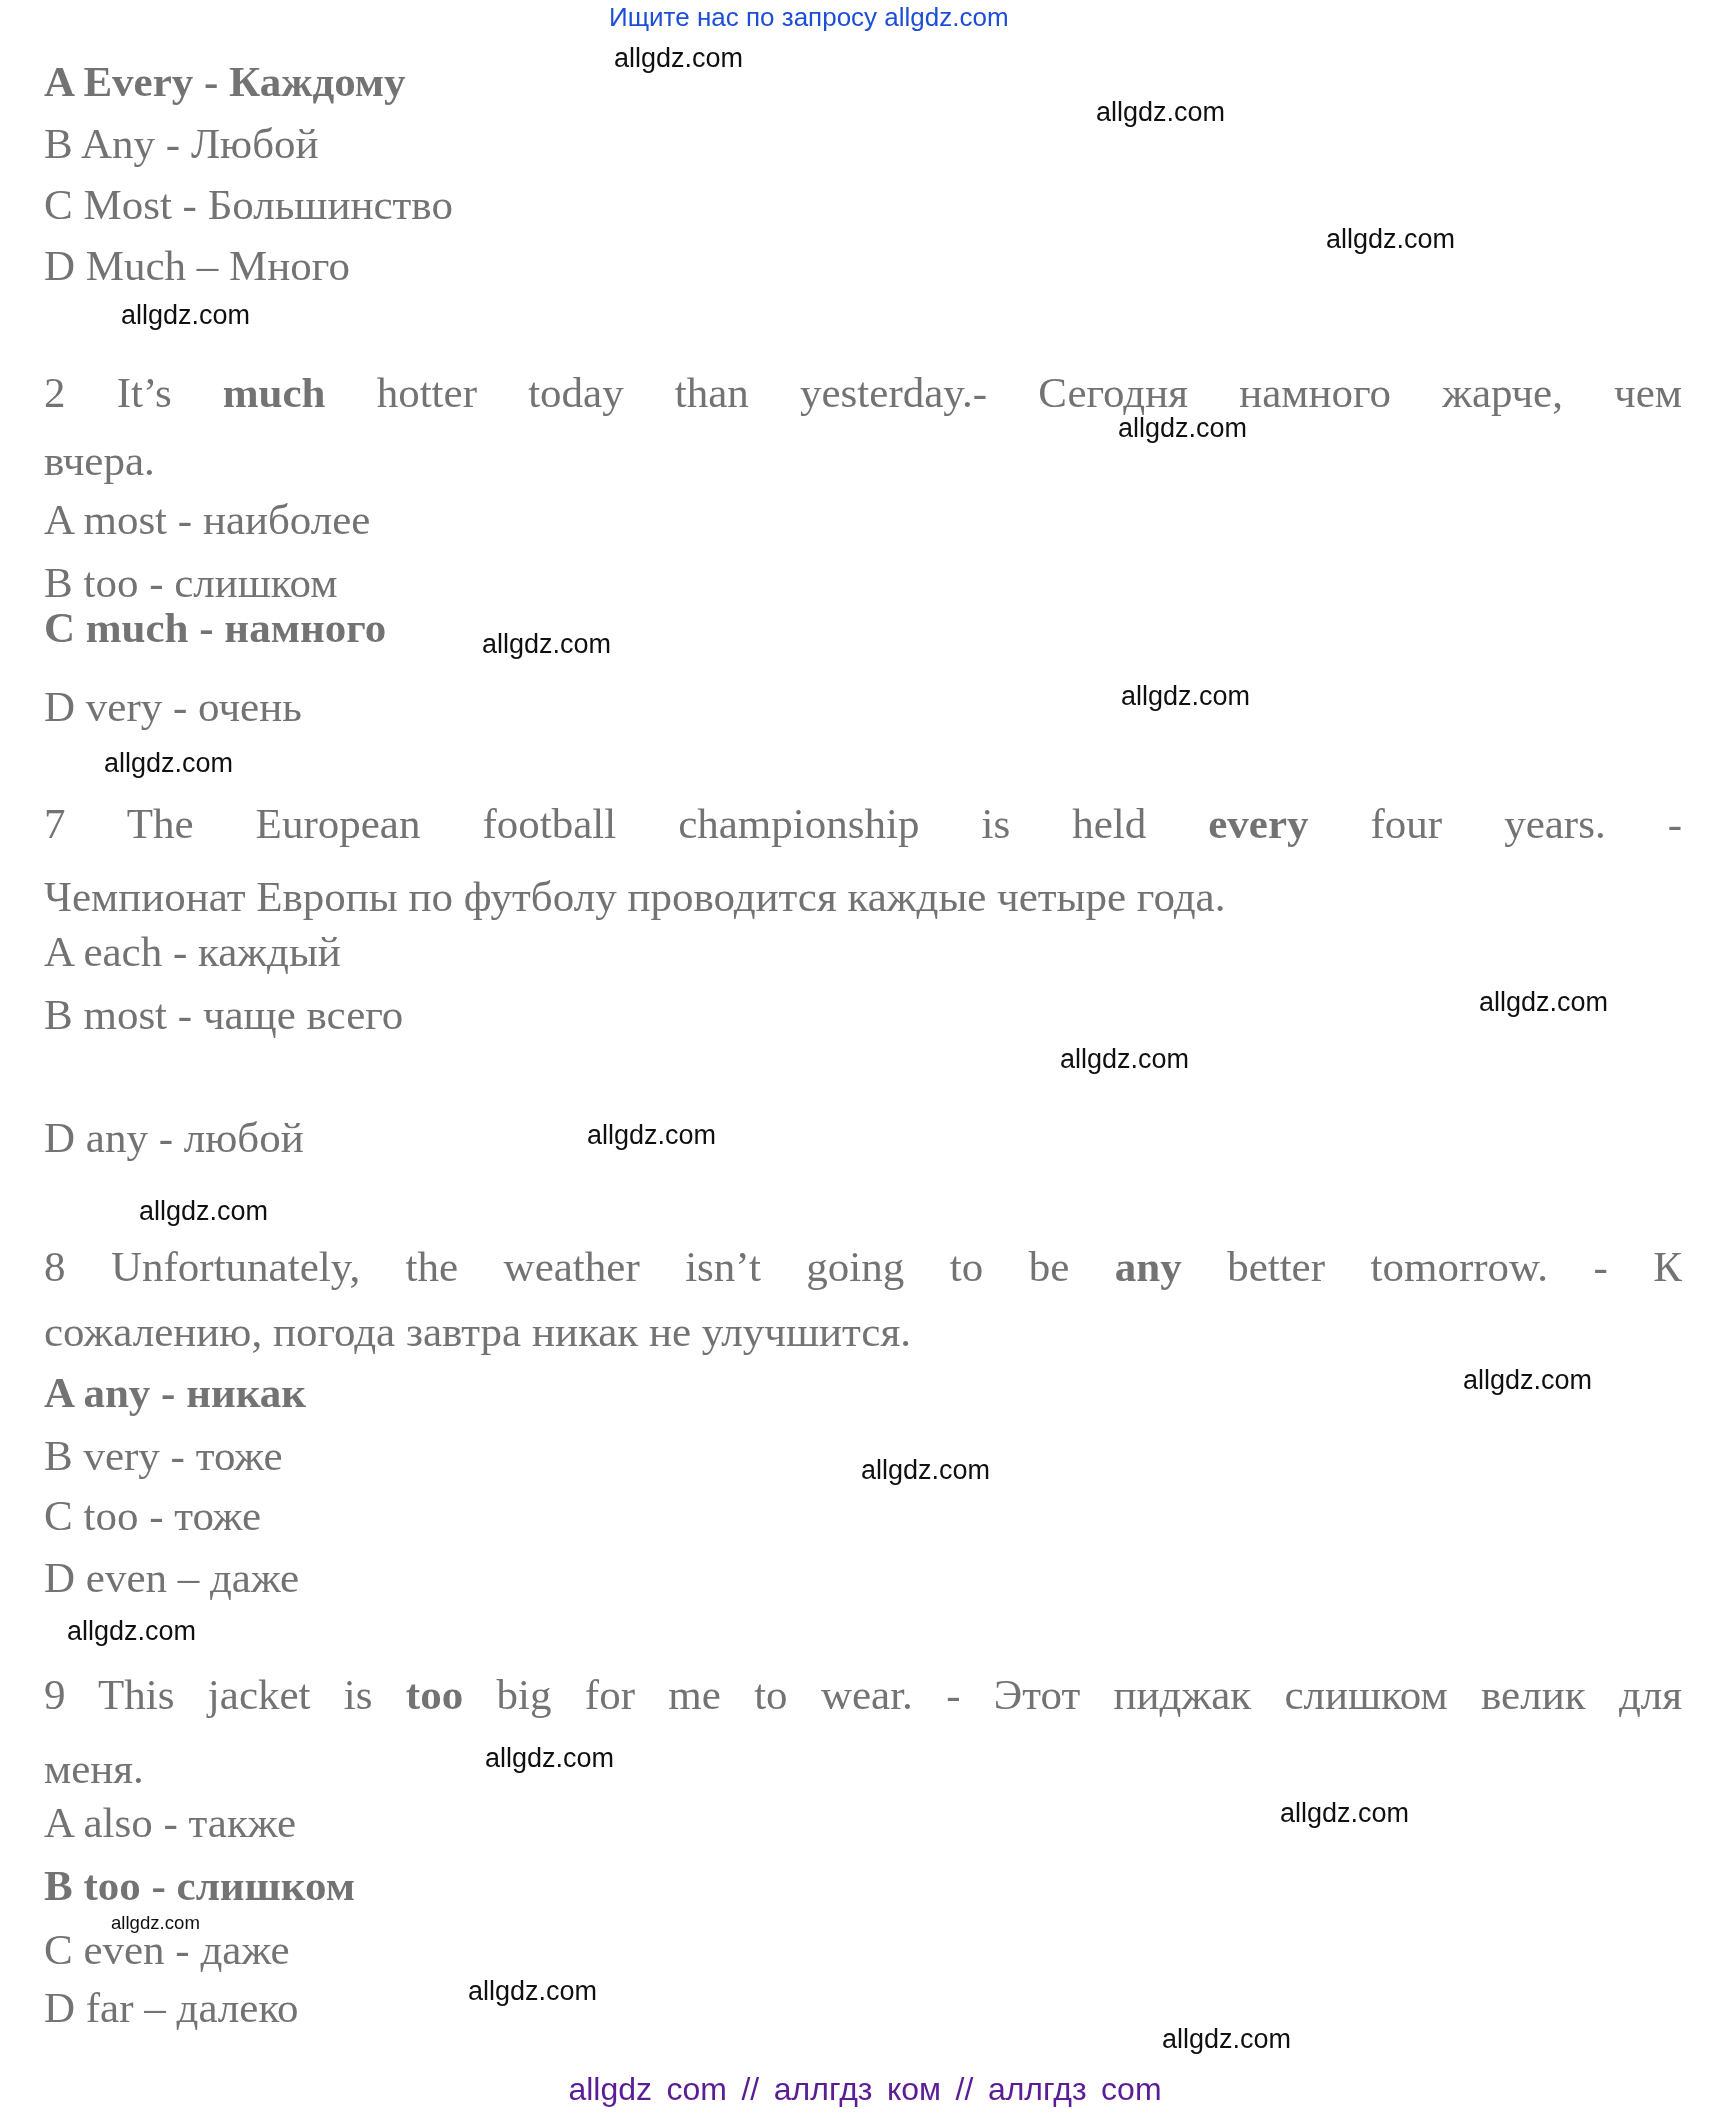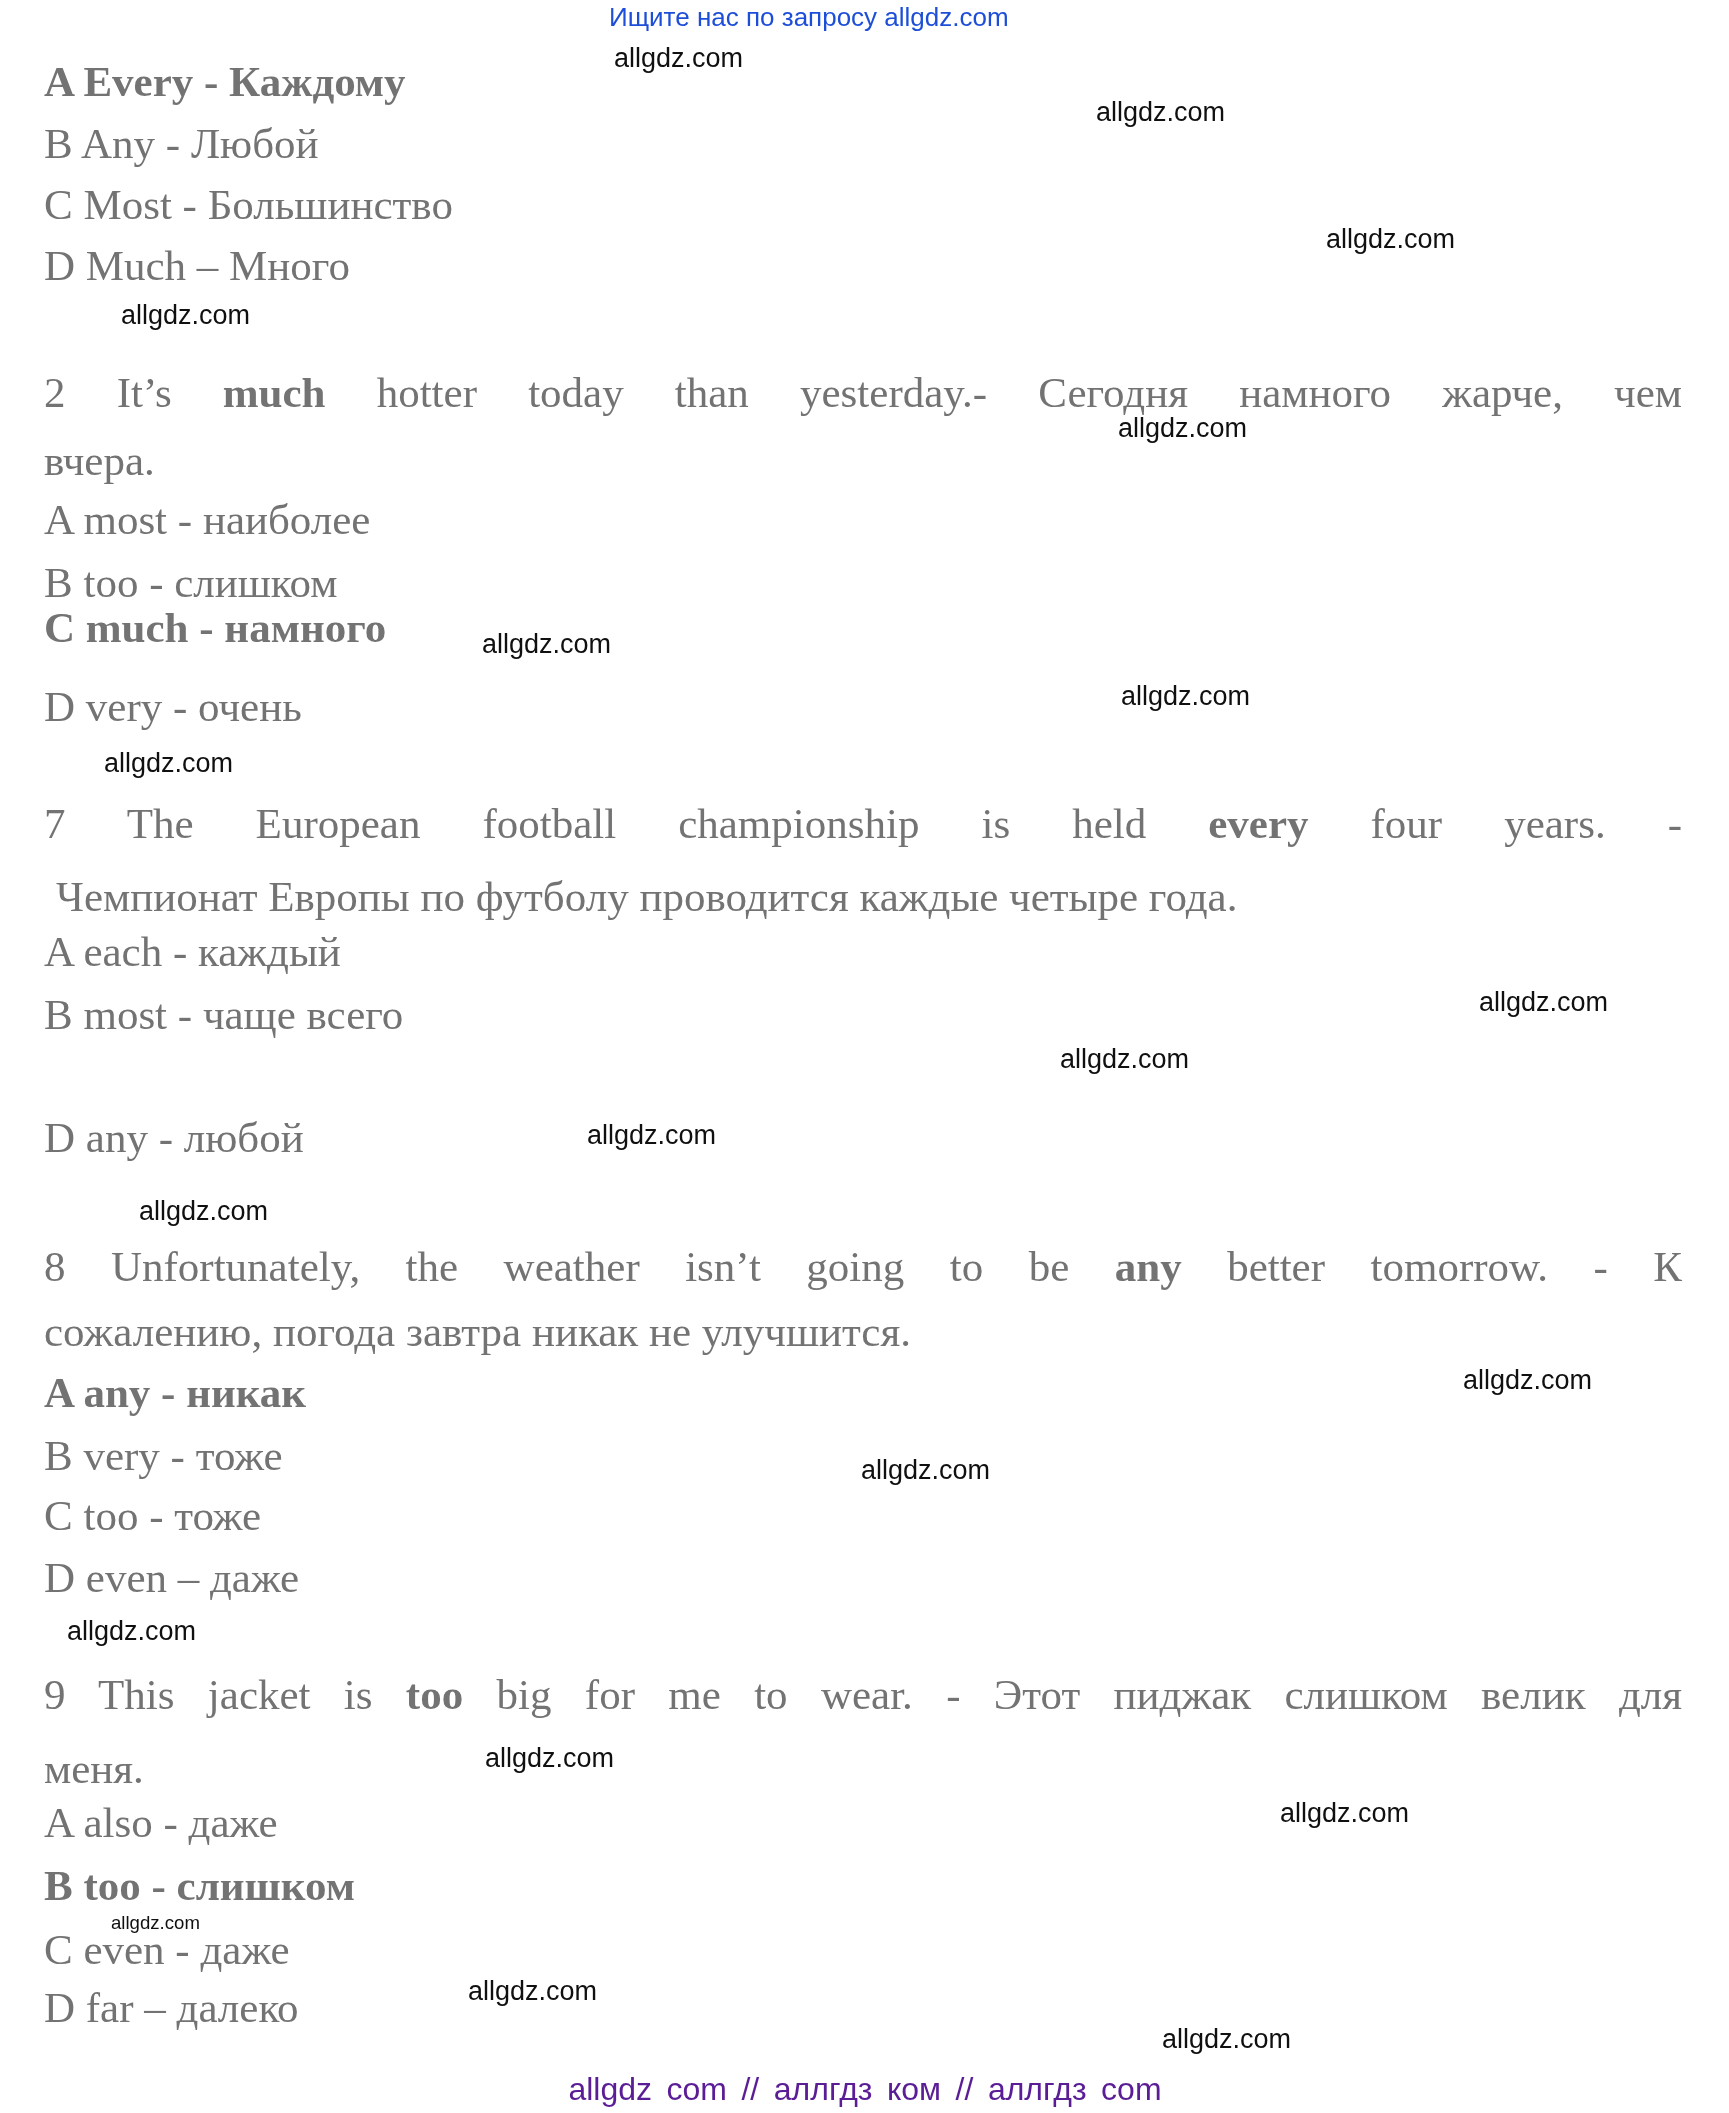--- a/index.html
+++ b/index.html
@@ -67,21 +67,21 @@
   <div class="ln" style="top:438px;">вчера.</div>
   <div class="ln" style="top:497px;">A most - наиболее</div>
   <div class="ln" style="top:560px;">B too - слишком</div>
   <div class="ln b" style="top:605px;">C much - намного</div>
   <div class="wm" style="left:482px;top:631px;">allgdz.com</div>
   <div class="ln" style="top:684px;">D very - очень</div>
   <div class="wm" style="left:1121px;top:683px;">allgdz.com</div>
   <div class="wm" style="left:104px;top:750px;">allgdz.com</div>
 
   <div class="ln just" style="top:801px;"><span>7 The European football championship is held </span><span class="b">every</span><span> four years. -</span></div>
-  <div class="ln" style="top:874px;margin-left:12px;">Чемпионат Европы по футболу проводится каждые четыре года.</div>
+  <div class="ln" style="top:874px;">Чемпионат Европы по футболу проводится каждые четыре года.</div>
   <div class="ln" style="top:929px;">A each - каждый</div>
   <div class="ln" style="top:992px;">B most - чаще всего</div>
   <div class="wm" style="left:1479px;top:989px;">allgdz.com</div>
   <div class="wm" style="left:1060px;top:1046px;">allgdz.com</div>
   <div class="ln" style="top:1115px;">D any - любой</div>
   <div class="wm" style="left:587px;top:1122px;">allgdz.com</div>
   <div class="wm" style="left:139px;top:1198px;">allgdz.com</div>
 
   <div class="ln just" style="top:1244px;"><span>8 Unfortunately, the weather isn’t going to be </span><span class="b">any</span><span> better tomorrow. - К</span></div>
   <div class="ln" style="top:1309px;">сожалению, погода завтра никак не улучшится.</div>
@@ -89,21 +89,21 @@
   <div class="wm" style="left:1463px;top:1367px;">allgdz.com</div>
   <div class="ln" style="top:1433px;">B very - тоже</div>
   <div class="wm" style="left:861px;top:1457px;">allgdz.com</div>
   <div class="ln" style="top:1493px;">C too - тоже</div>
   <div class="ln" style="top:1555px;">D even – даже</div>
   <div class="wm" style="left:67px;top:1618px;">allgdz.com</div>
 
   <div class="ln just" style="top:1672px;"><span>9 This jacket is </span><span class="b">too</span><span> big for me to wear. - Этот пиджак слишком велик для</span></div>
   <div class="ln" style="top:1746px;">меня.</div>
   <div class="wm" style="left:485px;top:1745px;">allgdz.com</div>
-  <div class="ln" style="top:1800px;">A also - даже</div>
+  <div class="ln" style="top:1800px;">A also - также</div>
   <div class="wm" style="left:1280px;top:1800px;">allgdz.com</div>
   <div class="ln b" style="top:1863px;">B too - слишком</div>
   <div class="wm wm-sm" style="left:111px;top:1914px;">allgdz.com</div>
   <div class="ln" style="top:1927px;">C even - даже</div>
   <div class="ln" style="top:1985px;">D far – далеко</div>
   <div class="wm" style="left:468px;top:1978px;">allgdz.com</div>
   <div class="wm" style="left:1162px;top:2026px;">allgdz.com</div>
 
   <div class="footer" style="top:2073px;color:#5a1d96;">allgdz com  //  аллгдз ком  //  аллгдз com</div>
 

